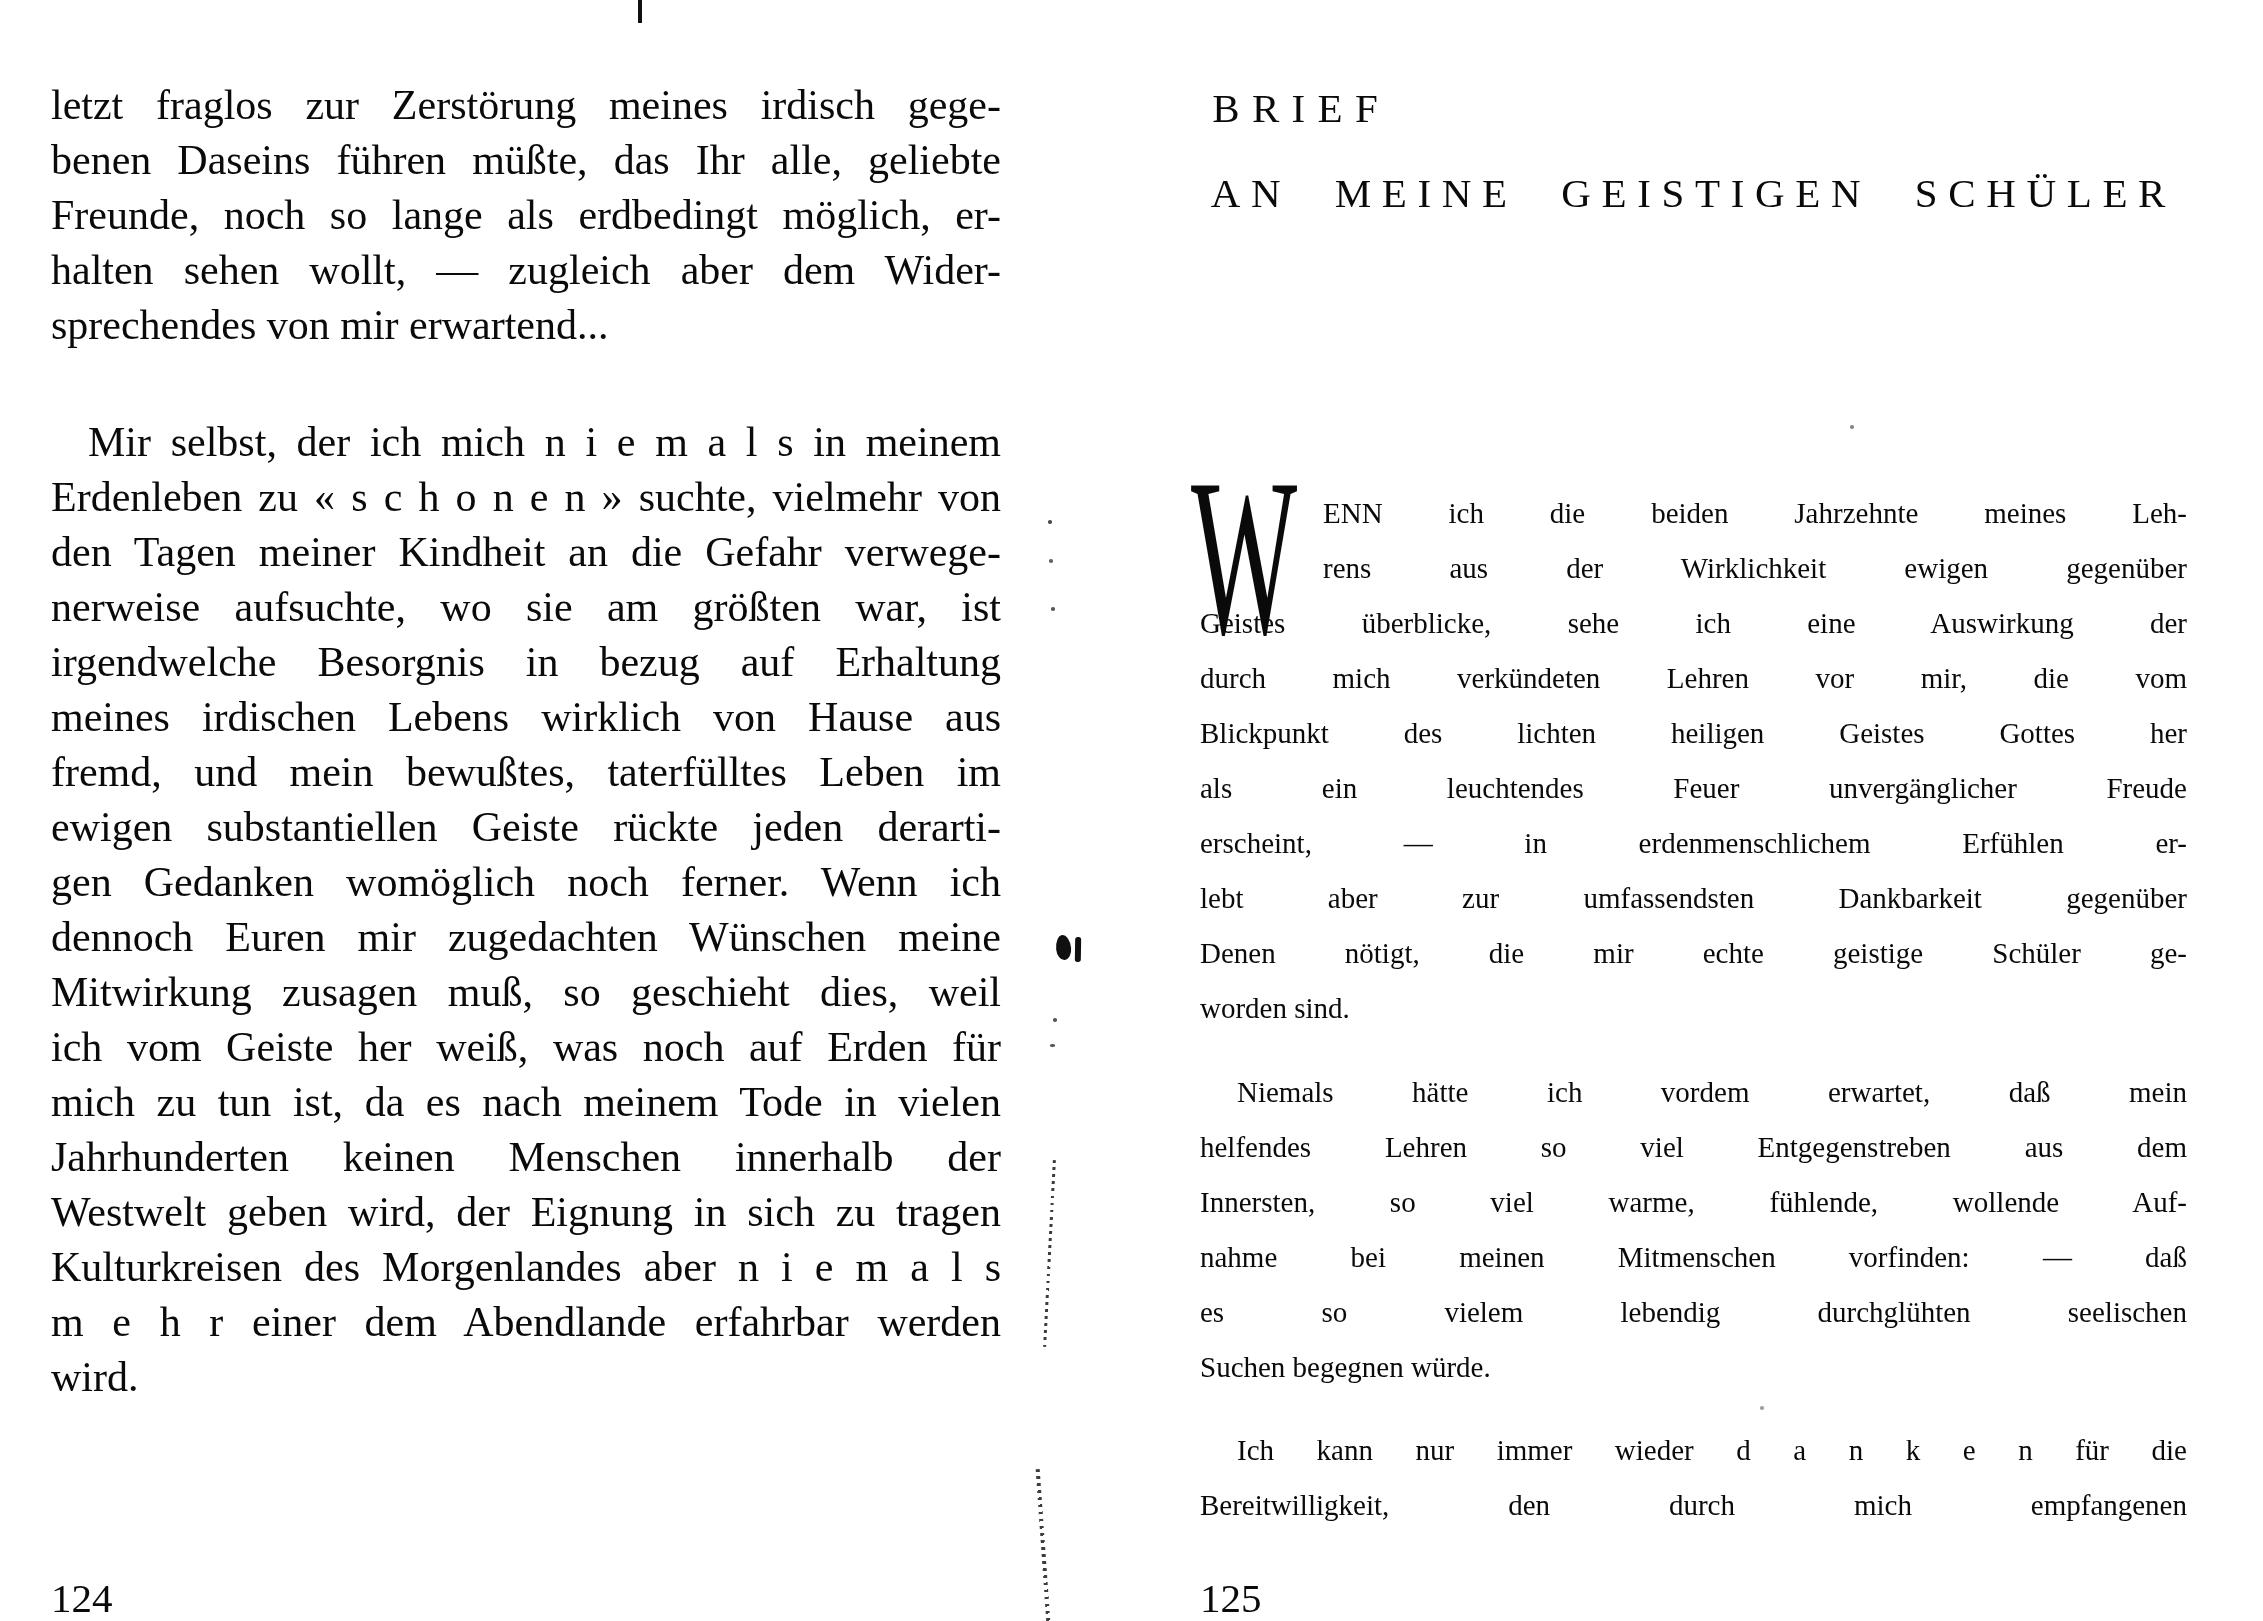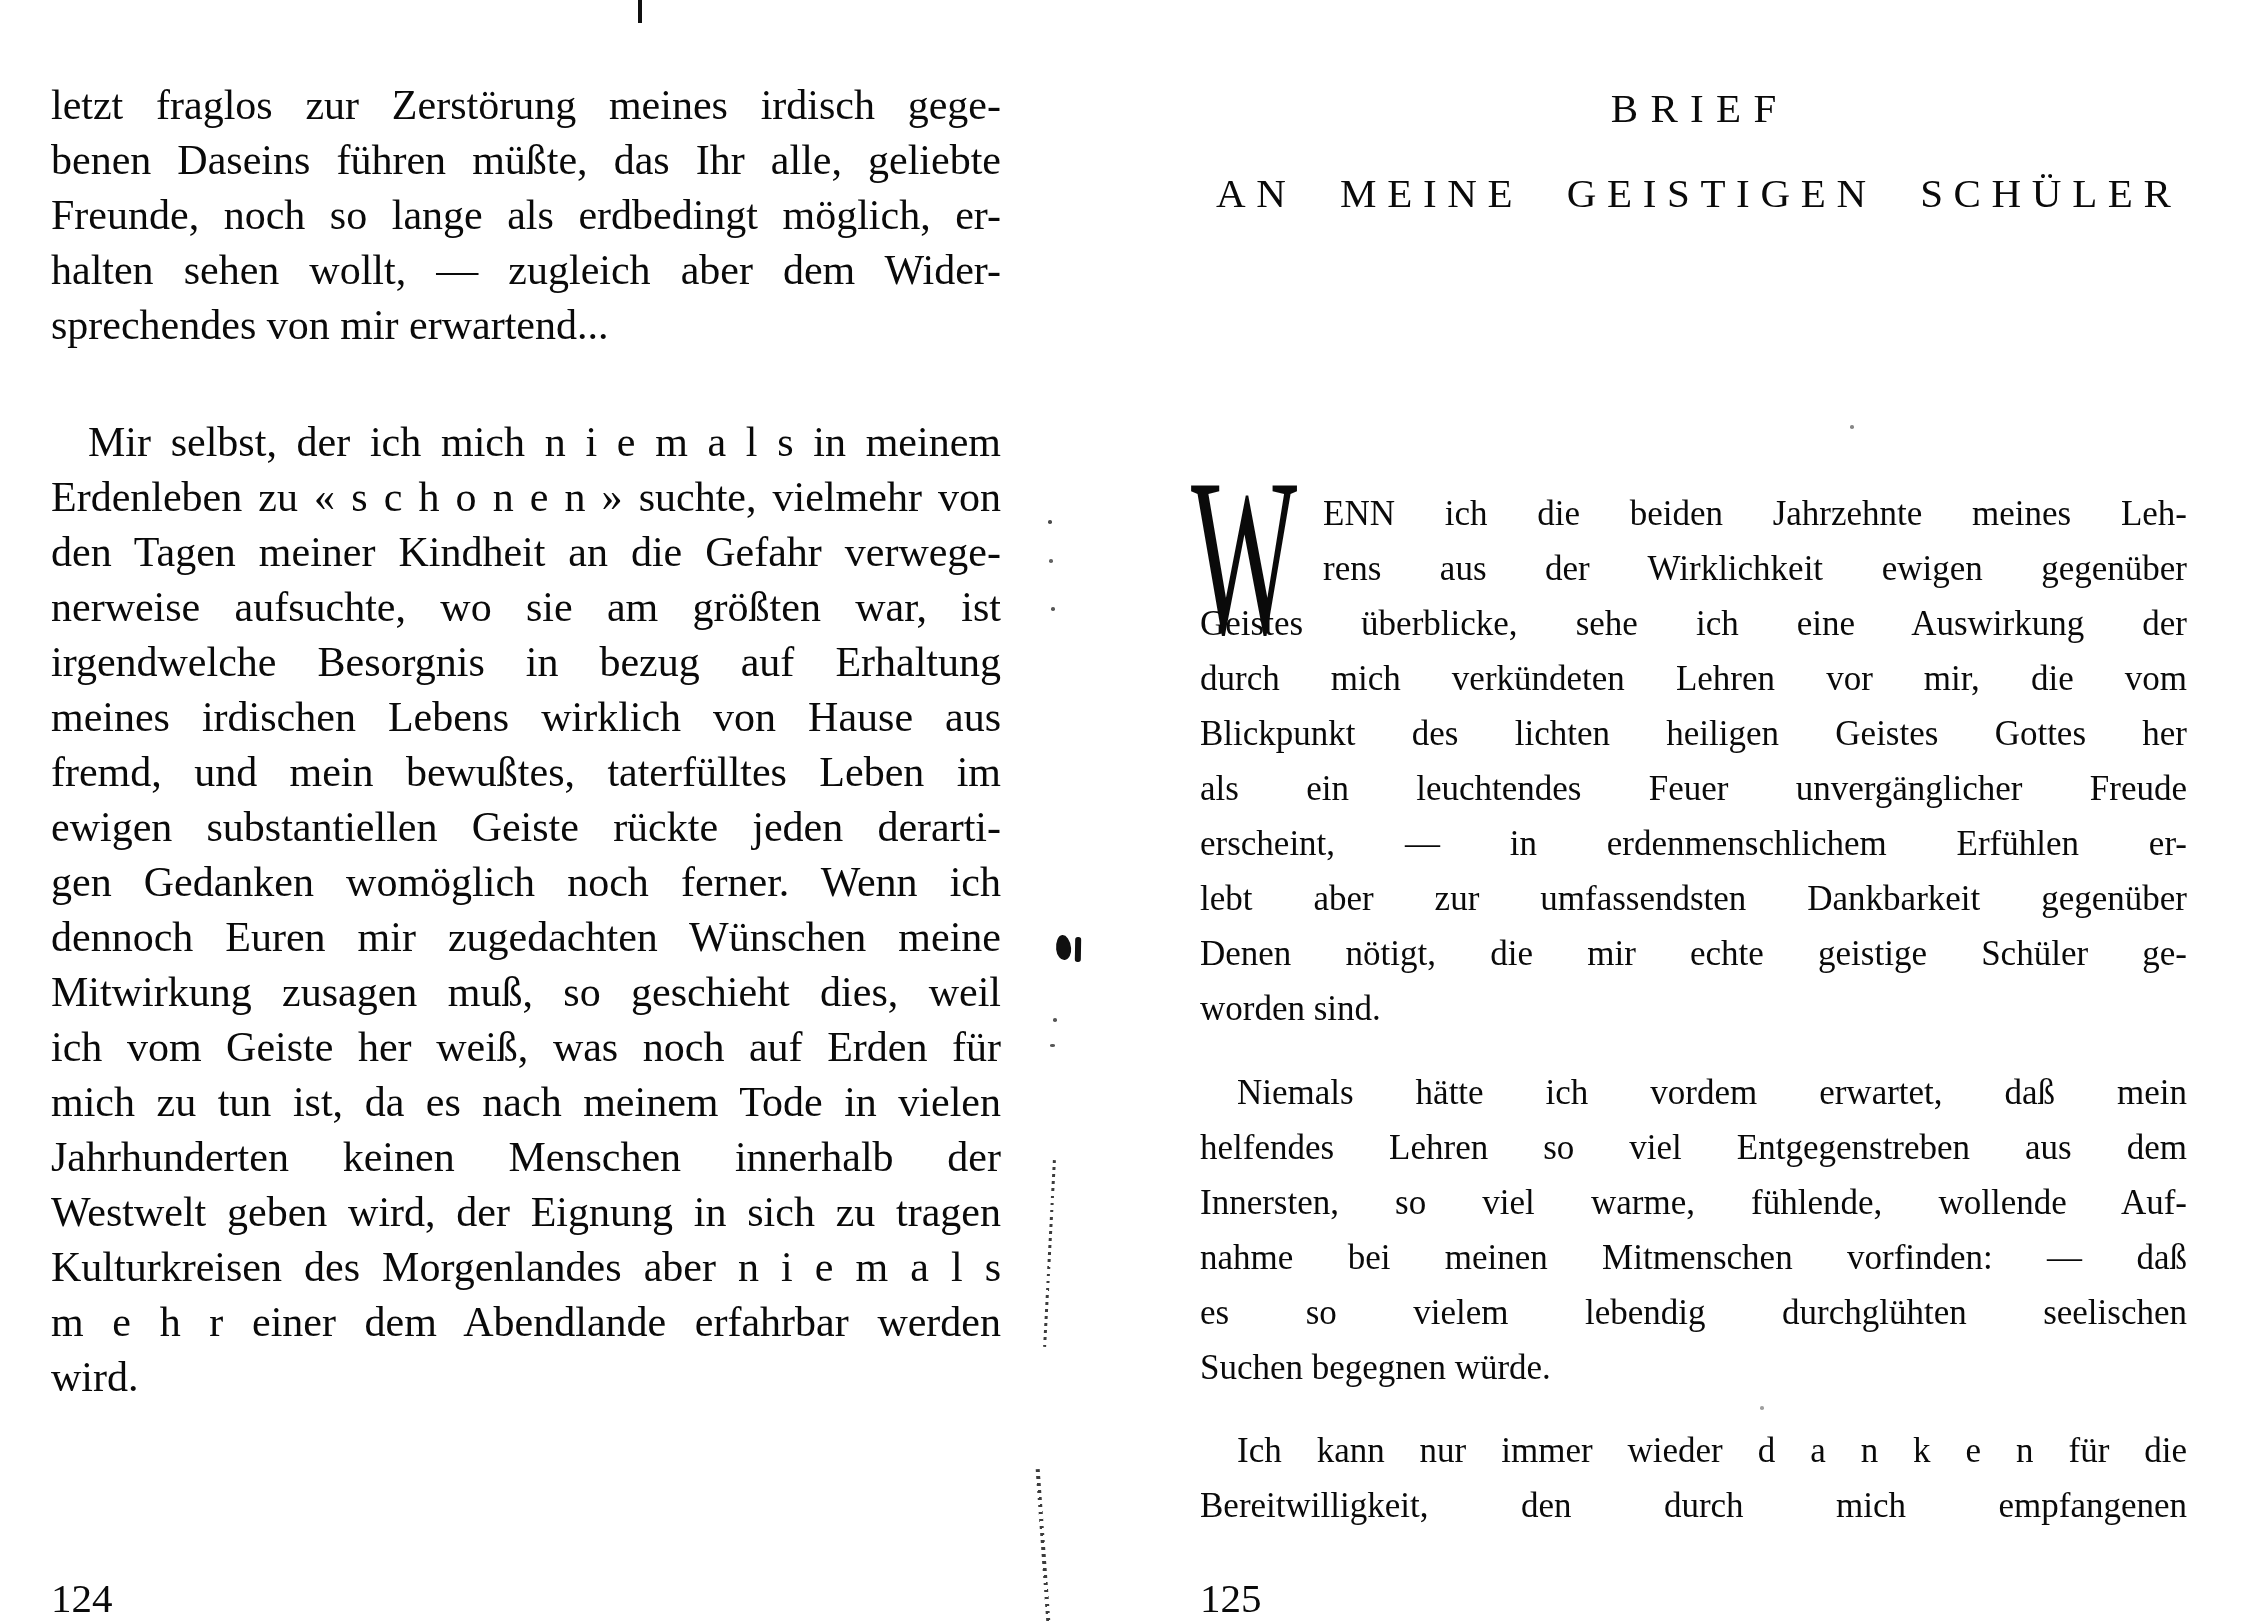--- a/index.html
+++ b/index.html
@@ -17,41 +17,41 @@
   .col-right{left:1200px;top:486px;width:987px;}
   .text-line{
     line-height:55px;height:55px;
     overflow:hidden;
     text-align:justify;
     text-align-last:justify;
     text-justify:inter-word;
     white-space:normal;
   }
   .col-left .text-line{font-size:42px;}
-  .col-right .text-line{font-size:35px;}
+  .col-right .text-line{font-size:29px;}
   .text-line.last{text-align-last:left;}
   .text-line.indent-first{text-indent:37px;}
   .text-line.dropcap-gap{padding-left:123px;}
   .paragraph{position:relative;}
   .col-left .paragraph + .paragraph{margin-top:62px;}
   .col-right .paragraph + .paragraph{margin-top:28.5px;}
   
   .dropcap{
     position:absolute;left:-9px;top:-41px;
     width:112px;height:196px;
     pointer-events:none;
   }
   .dropcap span{
     display:block;
     font-size:225px;line-height:1;
     transform:scaleX(0.5);
     transform-origin:0 0;
   }
   
-  .title-block{position:absolute;left:1200px;top:82px;width:987px;text-align:center;}
+  .title-block{position:absolute;left:1200px;top:82px;width:987px;text-align:left;}
   .title-line1{
     font-size:41px;line-height:53px;
     letter-spacing:0.30em;
     text-indent:0.30em;
   }
   .title-line2{
     margin-top:32px;
     font-size:41px;line-height:53px;
     letter-spacing:0.26em;
     word-spacing:0.55em;

